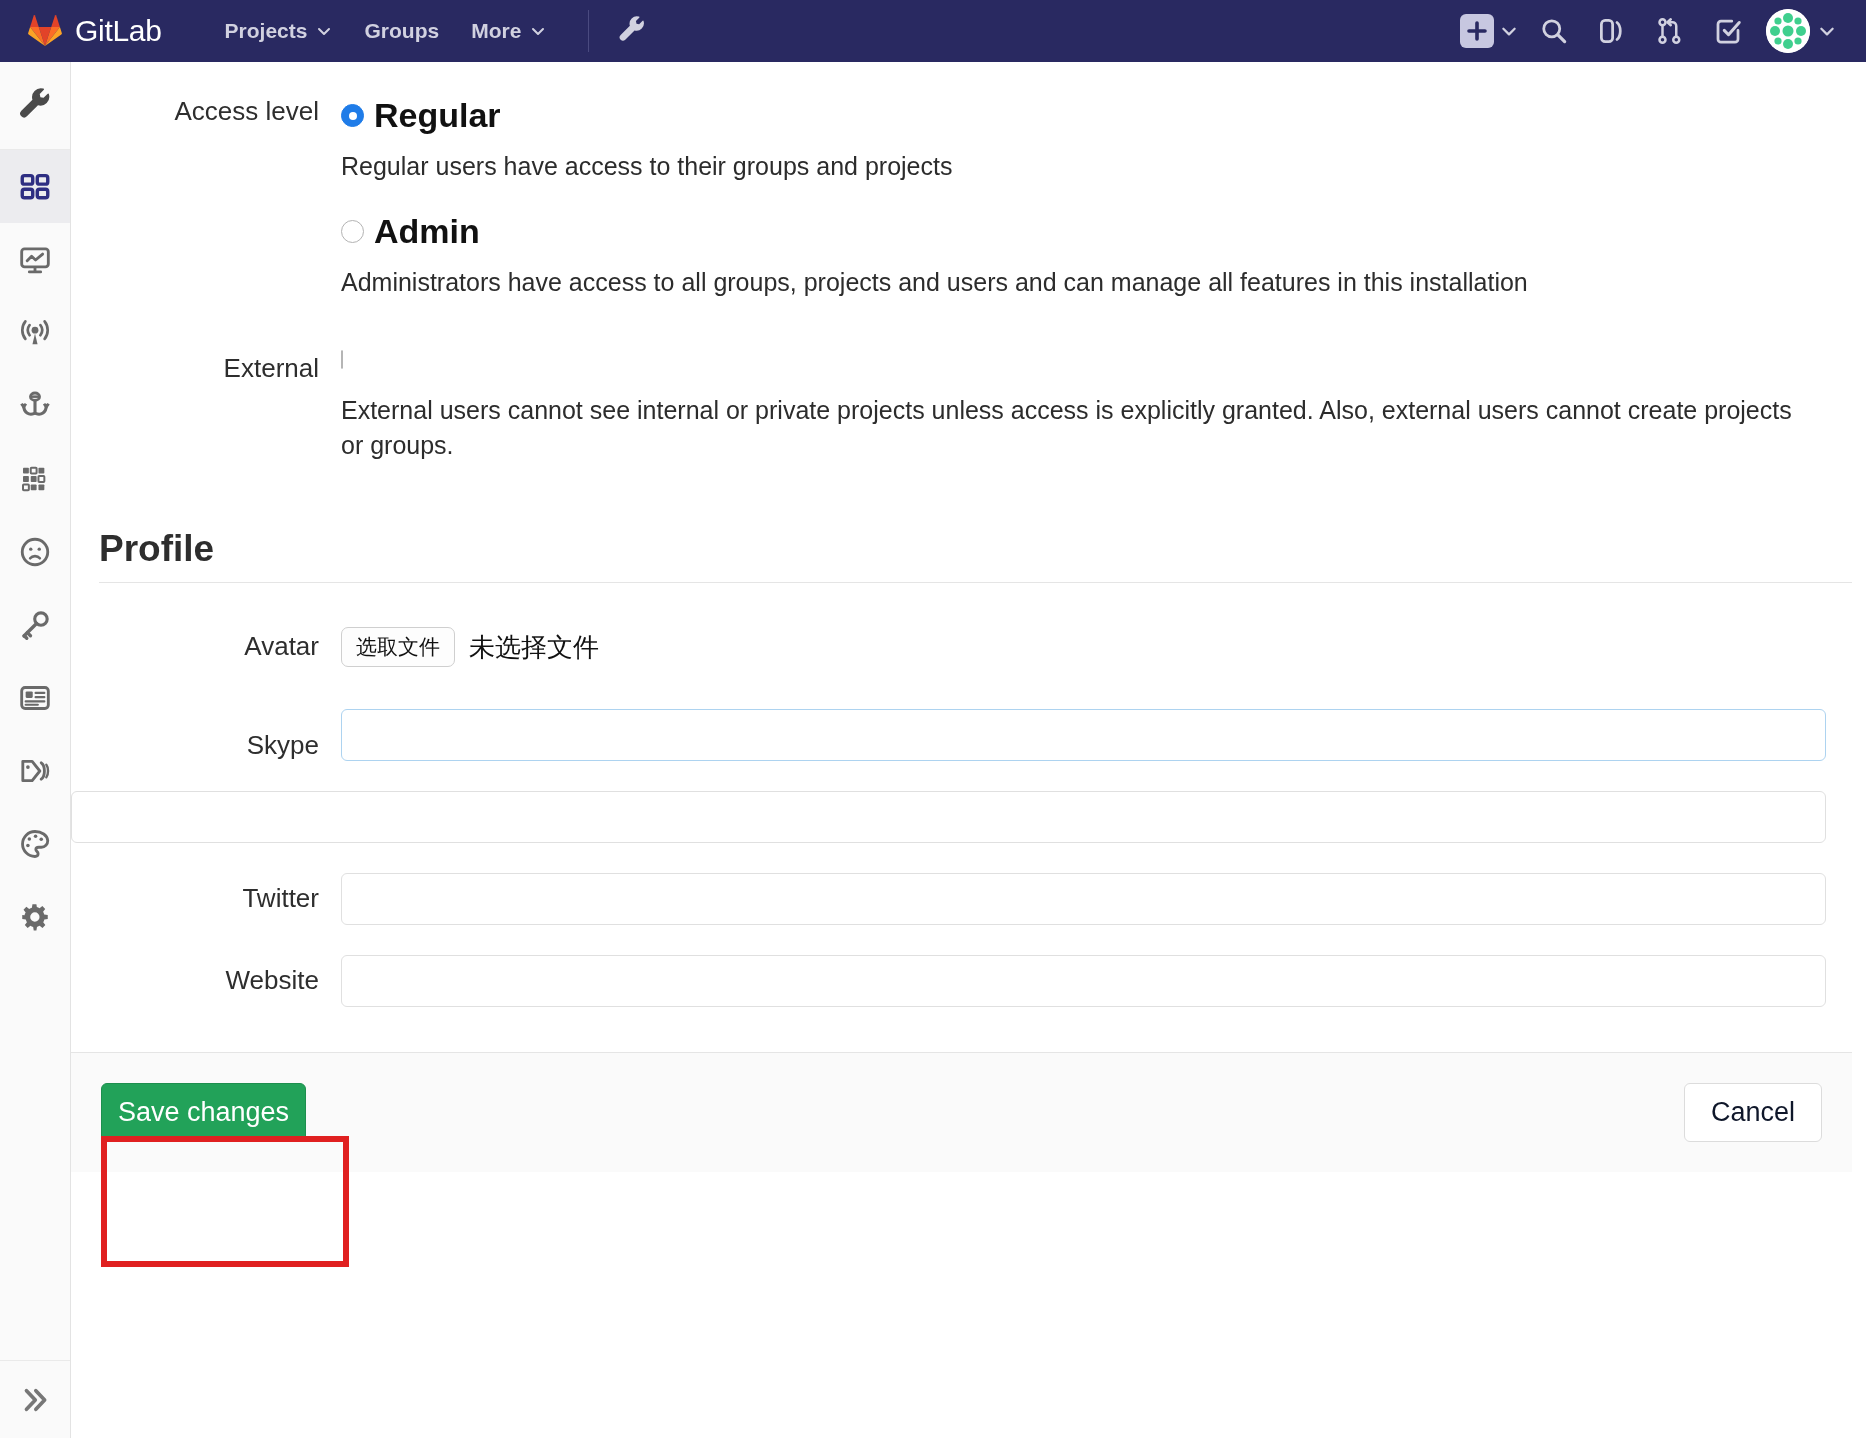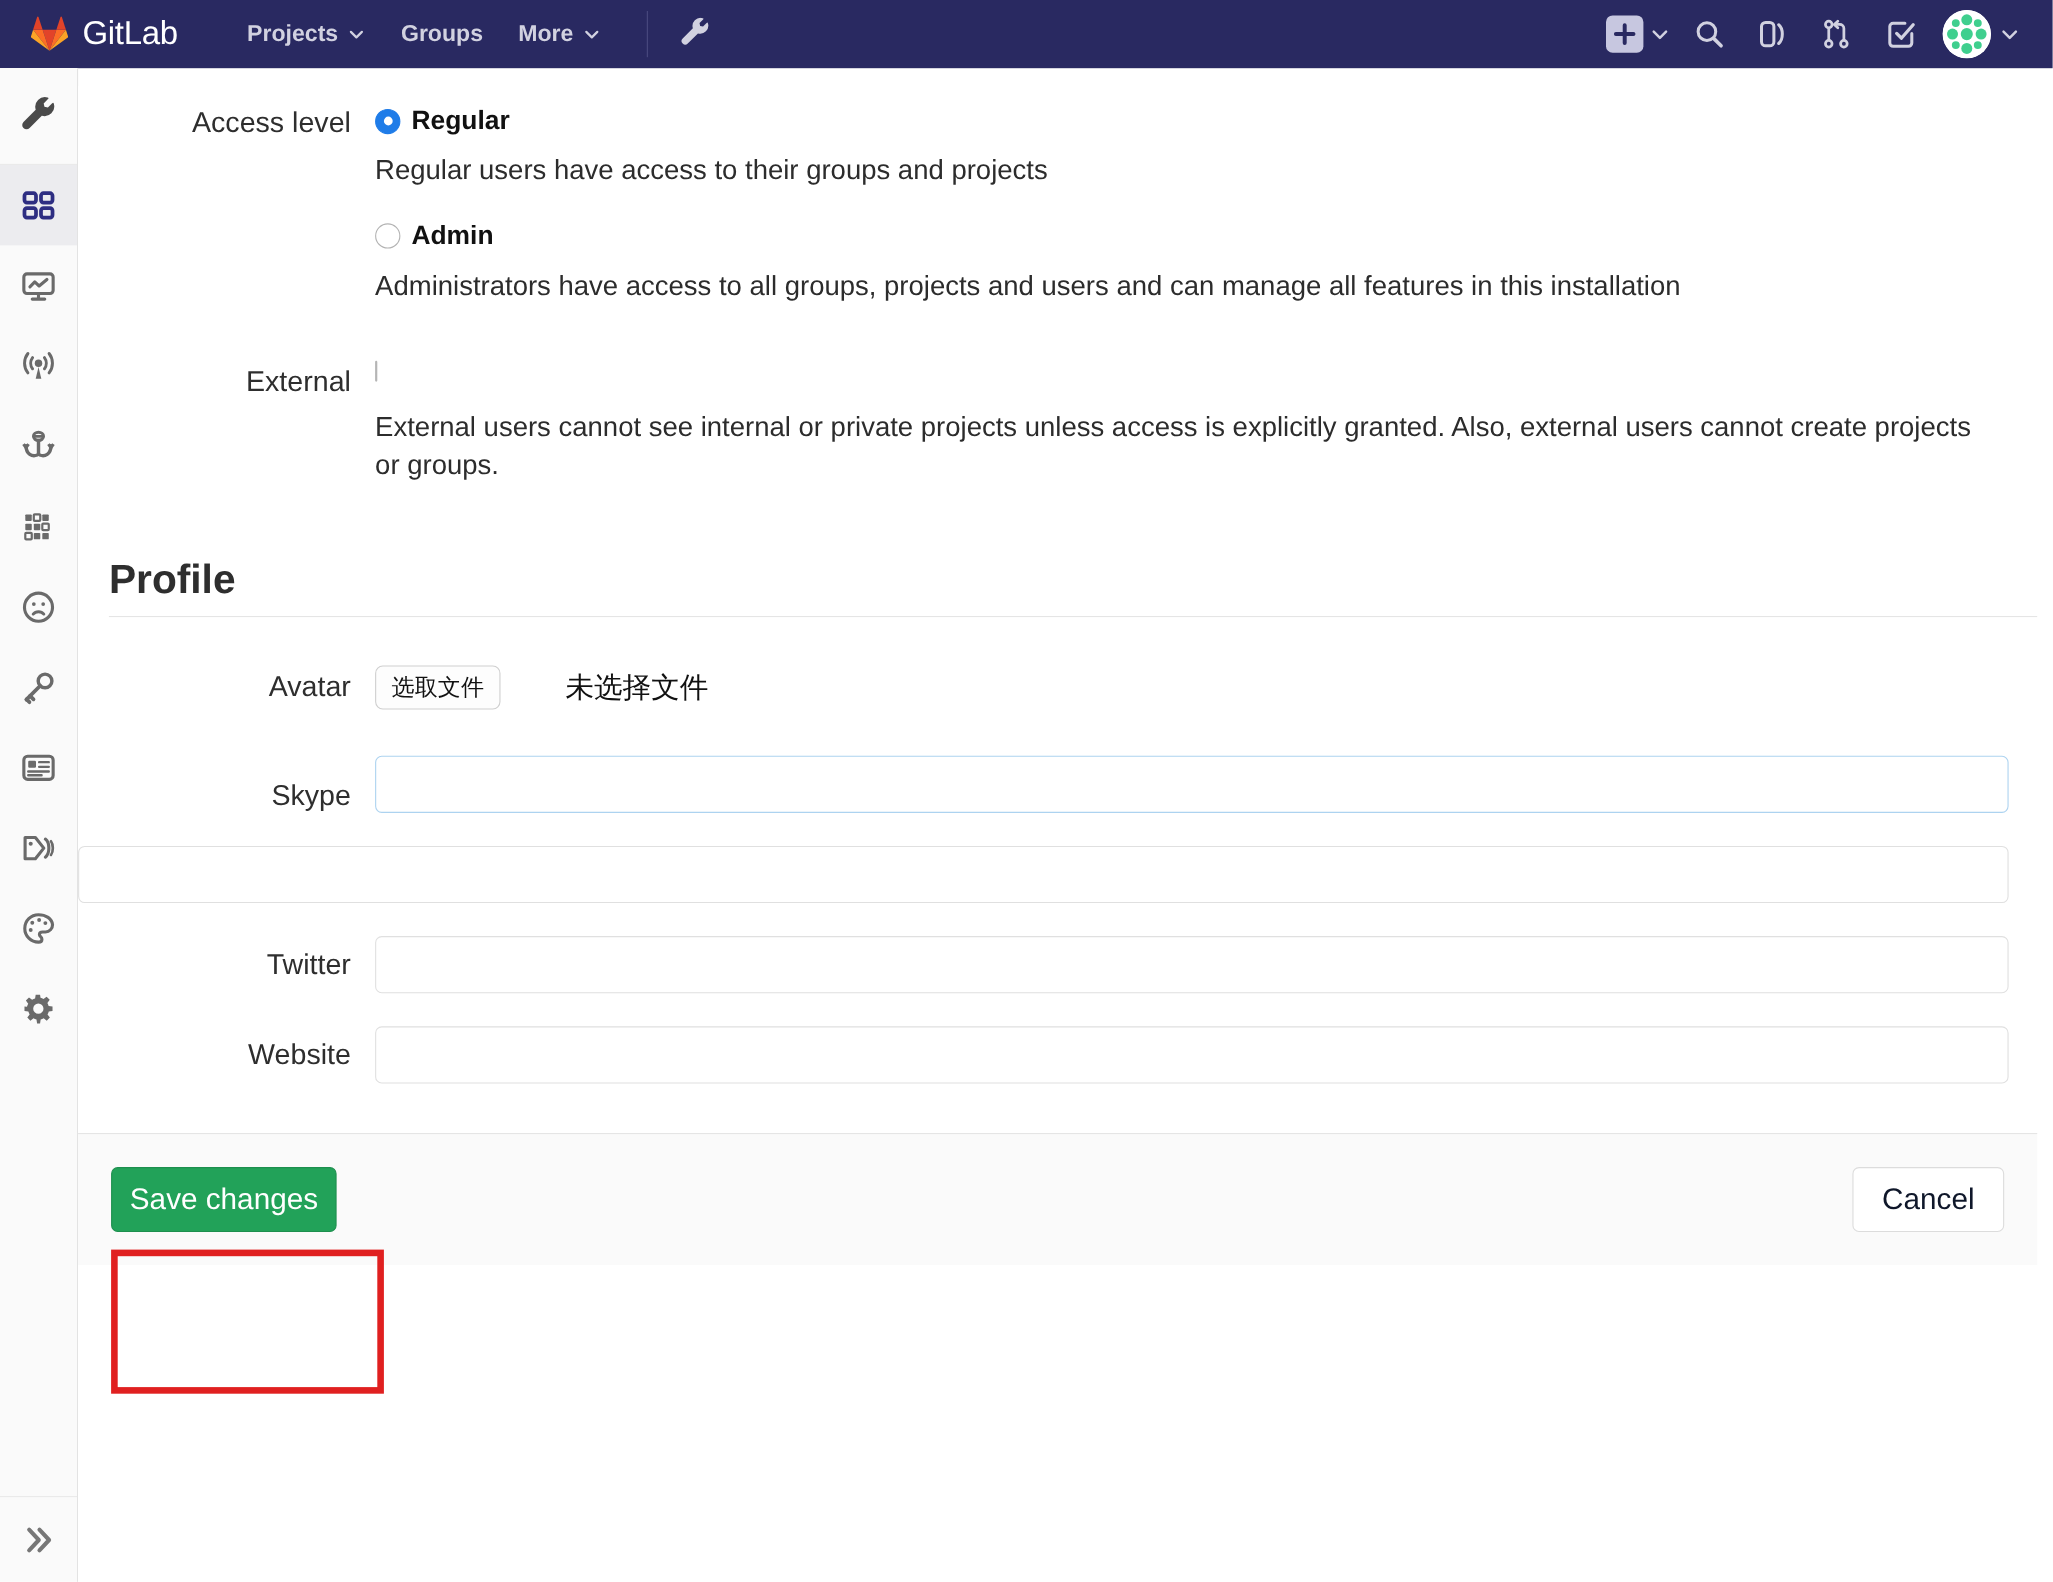--- a/index.html
+++ b/index.html
@@ -102,21 +102,21 @@
     flex: 0 0 23px; position: relative;
   }
   .radio.checked {
     background: #1f7ce8; border-color: #1f7ce8;
   }
   .radio.checked::after {
     content: ''; position: absolute; left: 50%; top: 50%;
     transform: translate(-50%, -50%);
     width: 8px; height: 8px; border-radius: 50%; background: #fff;
   }
-  .radio-label { font-size: 24px; font-weight: bold; color: #111; }
+  .radio-label { font-size: 34px; font-weight: bold; color: #111; }
   .help-text {
     font-size: 25px; color: #2c2c2c; line-height: 1.38;
     margin-top: 14px; max-width: 1460px;
   }
 
   .checkbox {
     width: 22px; height: 22px; border: 1px solid #b5b5b5;
     border-radius: 4px; background: #fff; flex: 0 0 22px;
   }
 
@@ -135,21 +135,21 @@
     font-size: 21px;
     border: 1px solid #cfcfcf; border-radius: 7px;
     background: #fdfdfd; color: #111;
     font-family: "DejaVu Sans", sans-serif;
     cursor: pointer;
   }
   .file-status {
     font-size: 26px; color: #111; margin-left: 14px;
     font-family: "DejaVu Sans", sans-serif;
   }
-  .file-row { display: flex; align-items: center; gap: 45px; }
+  .file-row { display: flex; align-items: center; }
 
   .text-input {
     display: block; width: 100%;
     height: 52px;
     border: 1px solid #e0e0e0; border-radius: 6px;
     background: #fff;
     font-size: 24px; padding: 6px 14px;
     color: #303030;
     font-family: "Liberation Sans", sans-serif;
     outline: none;

